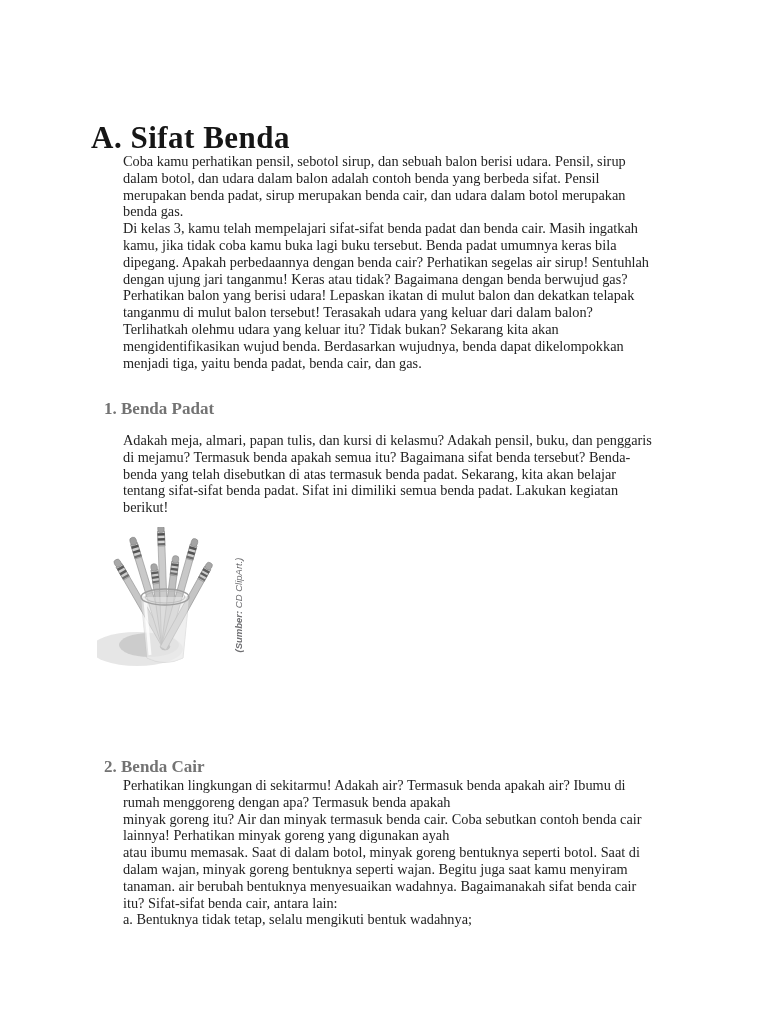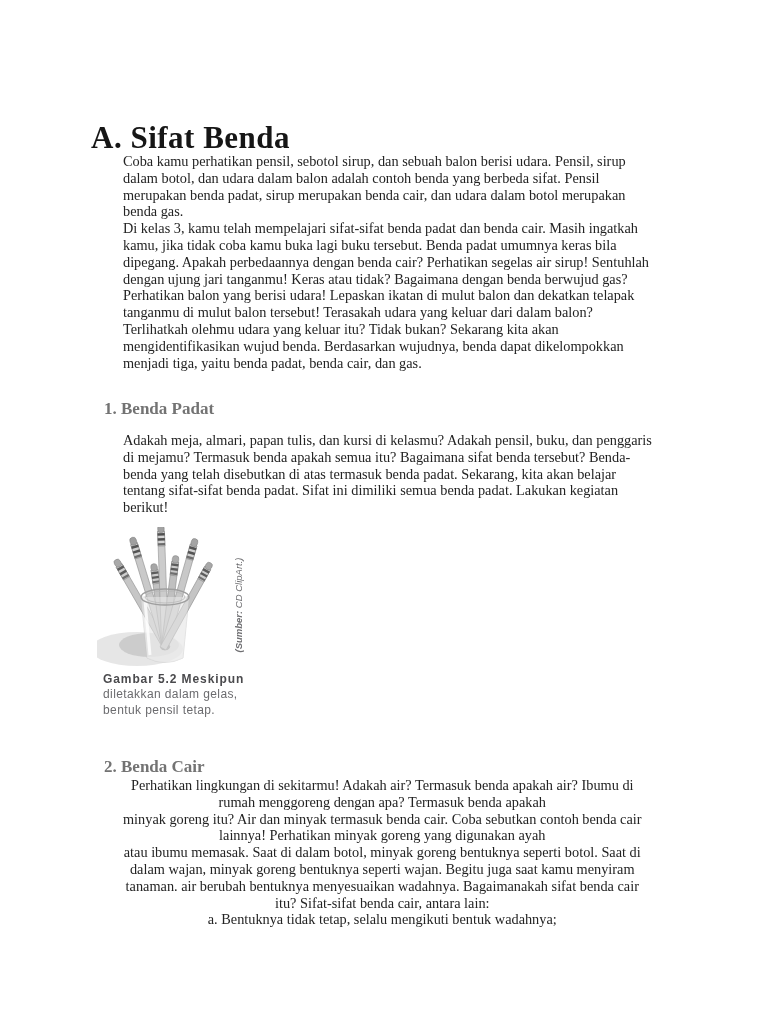--- a/index.html
+++ b/index.html
@@ -22,21 +22,21 @@
   .body-block {
     left: 92px;
     font-size: 14.3px;
     line-height: 16.8px;
     white-space: pre;
     color: #232323;
     margin-left: 31px;
   }
   .intro-block   { top: 153px; }
   .sec1-block    { top: 432px; }
-  .sec2-block    { top: 777px; text-align: center; }
+  .sec2-block    { top: 777px; }
   .sec-heading {
     left: 104px;
     font-size: 17px; font-weight: bold;
     line-height: 17px;
     color: #737373;
   }
   .sec1-heading { top: 386px; }
   .sec2-heading { top: 744px; }
 
   .figure-wrap { left: 97px; top: 527px; width: 160px; height: 190px; }
@@ -159,25 +159,20 @@
     <path d="M44 70 L50 131 Q68 140 86 131 L92 70 Z" fill="#eeeeee" opacity="0.5"></path>
     <path d="M48 74 L53 128" stroke="#ffffff" stroke-width="3" opacity="0.8" fill="none"></path>
     <ellipse cx="68" cy="70" rx="24" ry="8" fill="none" stroke="#9e9e9e" stroke-width="1.4"></ellipse>
     <ellipse cx="68" cy="70" rx="20" ry="6" fill="none" stroke="#b8b8b8" stroke-width="0.8"></ellipse>
   </svg>
 
   <div class="fig-source">
     <span class="src-label">(Sumber:</span><span> CD ClipArt.)</span>
   </div>
 
-  <figcaption class="fig-caption">
-    <div class="cap-line1">Gambar 5.2 Meskipun</div>
-    <div>diletakkan dalam gelas,</div>
-    <div>bentuk pensil tetap.</div>
-  </figcaption>
 </div>
 
 <h2 class="abs sec-heading sec2-heading">2. Benda Cair</h2>
 
 <div class="abs body-block sec2-block">Perhatikan lingkungan di sekitarmu! Adakah air? Termasuk benda apakah air? Ibumu di
 rumah menggoreng dengan apa? Termasuk benda apakah
 minyak goreng itu? Air dan minyak termasuk benda cair. Coba sebutkan contoh benda cair
 lainnya! Perhatikan minyak goreng yang digunakan ayah
 atau ibumu memasak. Saat di dalam botol, minyak goreng bentuknya seperti botol. Saat di
 dalam wajan, minyak goreng bentuknya seperti wajan. Begitu juga saat kamu menyiram

